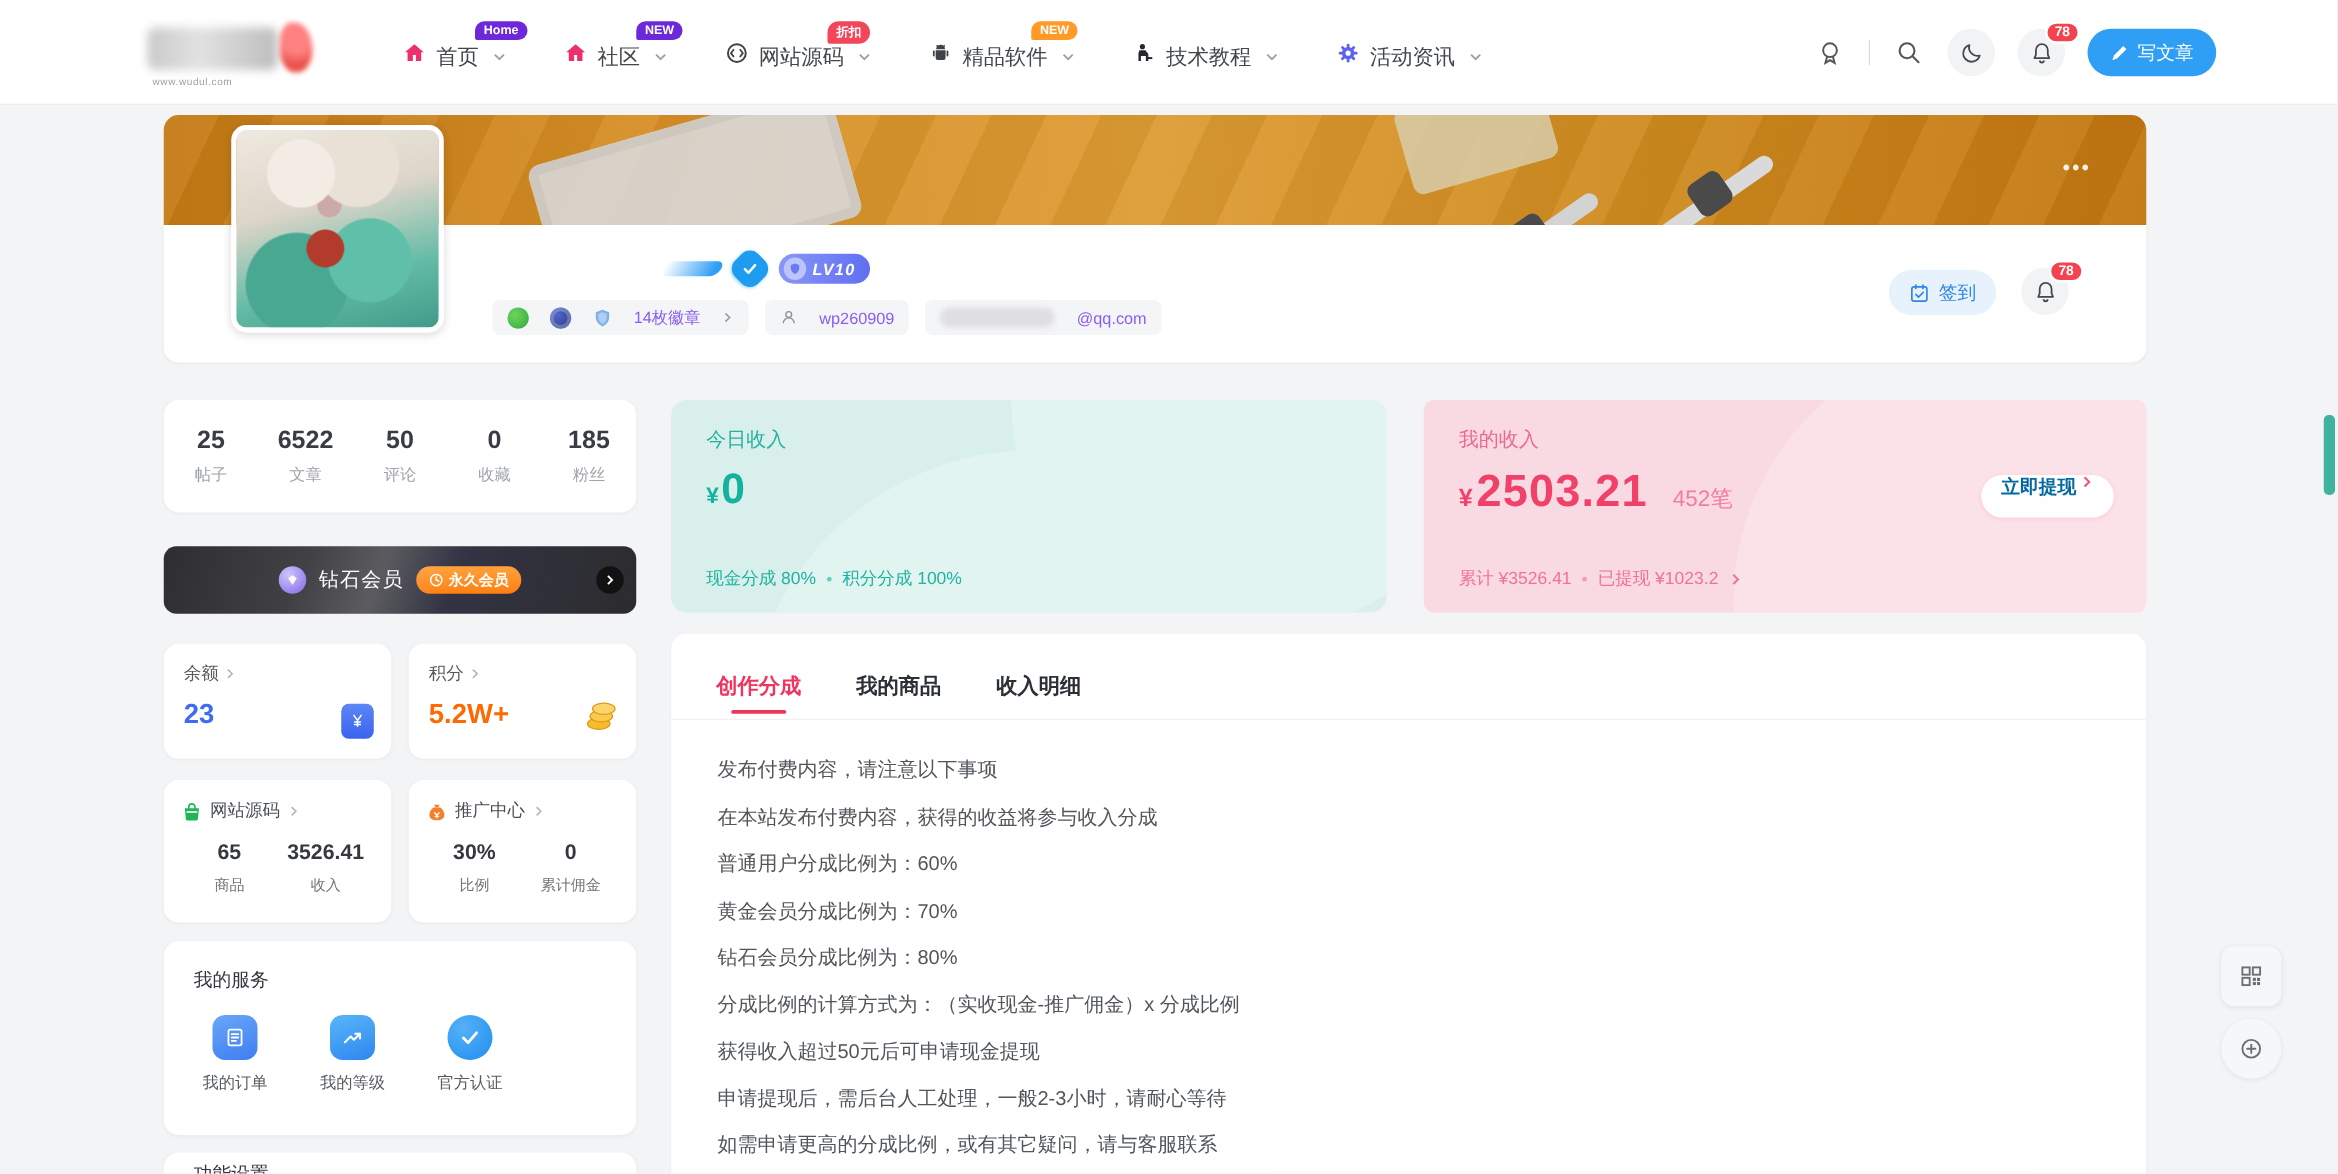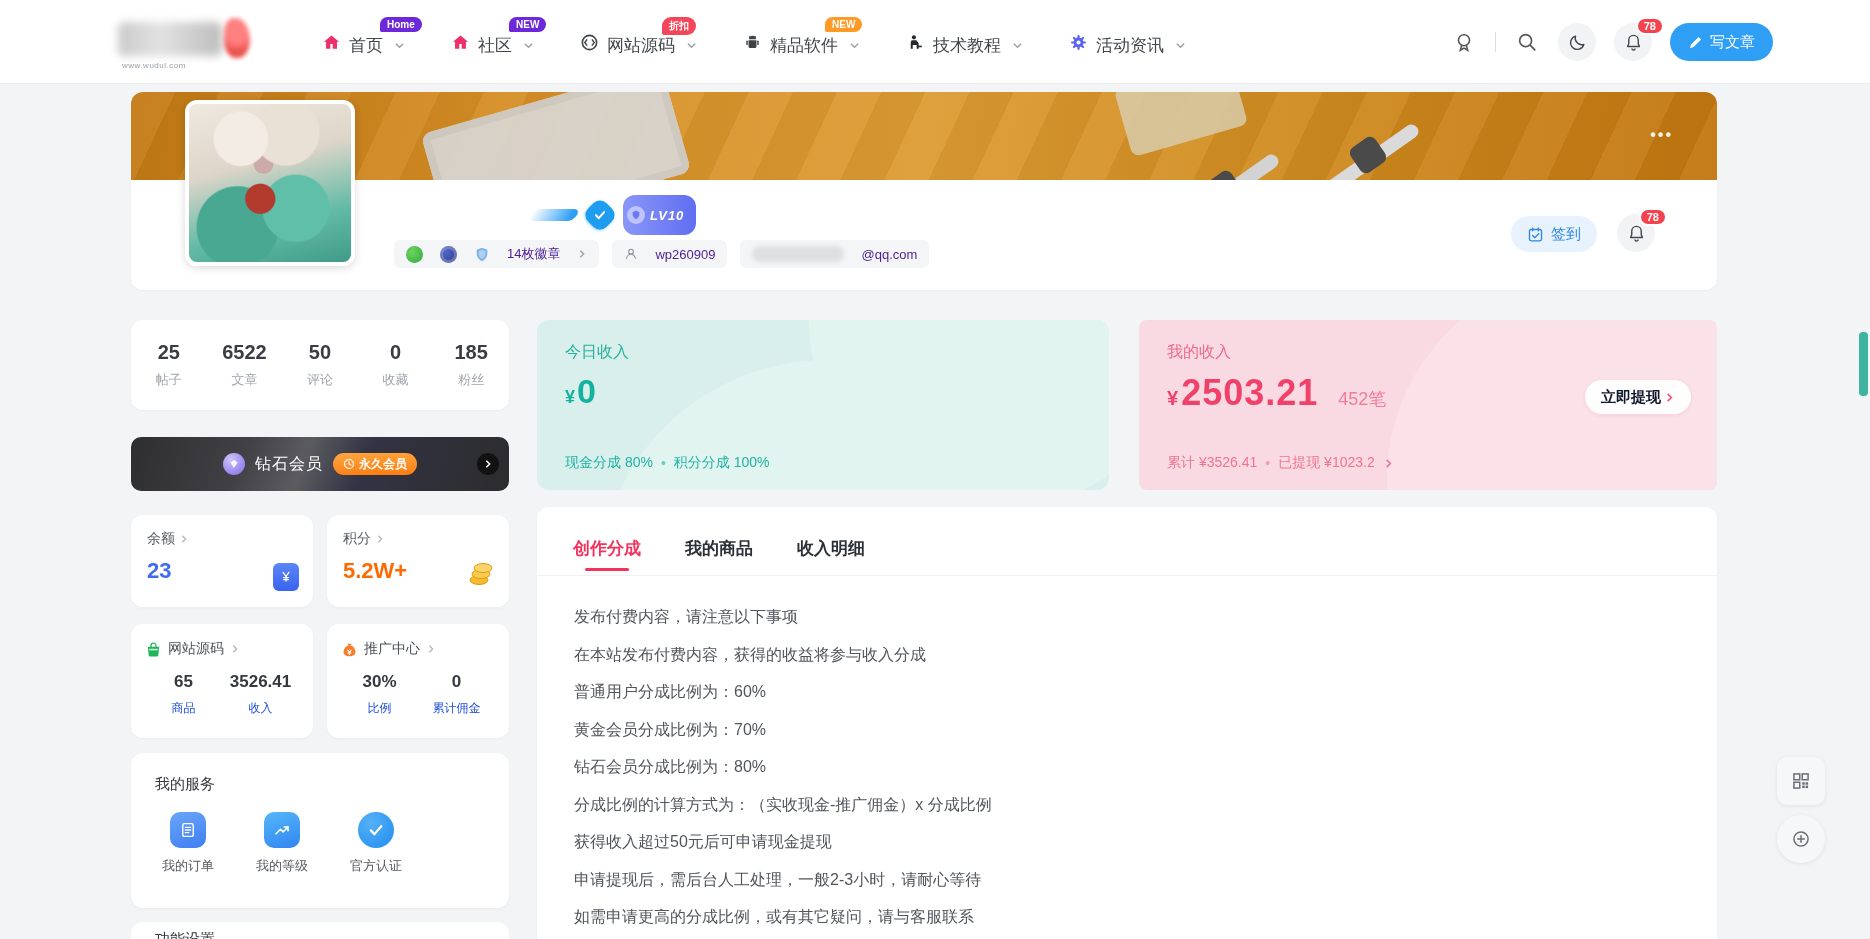--- a/index.html
+++ b/index.html
@@ -49,24 +49,24 @@
       radial-gradient(circle at 60% 18%, #e9e1d6 0 20%, rgba(0,0,0,0) 21%),
       radial-gradient(circle at 46% 38%, #caa 0 7%, rgba(0,0,0,0) 8%),
       radial-gradient(circle at 44% 60%, #b23b2e 0 11%, rgba(0,0,0,0) 12%),
       radial-gradient(circle at 66% 66%, #5fbfa9 0 22%, rgba(0,0,0,0) 23%),
       radial-gradient(circle at 30% 78%, #49a892 0 24%, rgba(0,0,0,0) 25%),
       linear-gradient(165deg,#efe9e0 0%,#ddd5c9 38%,#63bba6 72%,#3f9b88 100%); }
   .verify-row { position:absolute; left:400px; top:22px; height:26px; display:flex; align-items:center; gap:10px; }
   .swoosh { width:46px; height:12px; background:linear-gradient(90deg, rgba(47,158,245,0) 0%, #2f9ef5 90%); border-radius:6px; transform:skewX(-30deg); }
   .verified { width:26px; height:26px; background:#1e9cf0; border-radius:36%; transform:rotate(45deg); display:flex; align-items:center; justify-content:center; box-shadow:0 1px 3px rgba(30,156,240,.5); }
   .verified svg { transform:rotate(-45deg); }
-  .lv-badge { height:40px; padding:0 12px 0 4px; border-radius:12px; background:linear-gradient(90deg,#8a97f8,#5f6ff2); display:flex; align-items:center; gap:5px; color:#fff; font-size:13px; font-weight:700; font-style:italic; letter-spacing:1px; }
+  .lv-badge { height:24px; padding:0 12px 0 4px; border-radius:12px; background:linear-gradient(90deg,#8a97f8,#5f6ff2); display:flex; align-items:center; gap:5px; color:#fff; font-size:13px; font-weight:700; font-style:italic; letter-spacing:1px; }
   .lv-shield { width:18px; height:18px; border-radius:50%; background:#bcc4fb; display:flex; align-items:center; justify-content:center; }
   .pill-row { position:absolute; left:263px; top:60px; display:flex; gap:13px; }
-  .pill { height:28px; border-radius:6px; background:#f4f5f6; display:flex; align-items:center; gap:17px; padding:0 12px; font-size:13px; color:#4c1d95; cursor:pointer;text-align:right; }
+  .pill { height:28px; border-radius:6px; background:#f4f5f6; display:flex; align-items:center; gap:17px; padding:0 12px; font-size:13px; color:#8b5cf6; cursor:pointer;text-align:right; }
   .mini-ic { width:17px; height:17px; border-radius:50%; display:inline-block; }
   .mi-green { background:radial-gradient(circle at 35% 35%, #6fd45f, #2fa93c); }
   .mi-navy { background:radial-gradient(circle at 35% 35%, #5166c9, #27357e); box-shadow:inset 0 0 0 3px rgba(255,255,255,.25); }
   .email-blur { width:92px; height:16px; border-radius:8px; background:#dfdfe2; filter:blur(2px); }
   .checkin-btn { position:absolute; right:120px; top:36px; height:36px; padding:0 16px; border-radius:18px; background:#e7f2fd; color:#2e87e6; font-size:15px; display:flex; align-items:center; gap:7px; cursor:pointer; }
   .profile-bell { position:absolute; right:62px; top:34px; }
 
   
   .stats-card { left:131px; top:320px; width:378px; height:90px; display:flex; align-items:center; }
   .stat { flex:1; text-align:center; }
@@ -86,21 +86,21 @@
   .w-value { font-size:22px; font-weight:700; margin-top:10px; }
   .v-blue { color:#3f6bf2; } .v-orange { color:#fd6a02; }
   .w-icon { position:absolute; right:14px; bottom:16px; }
   .yuan-badge { width:26px; height:28px; border-radius:6px; background:linear-gradient(180deg,#5d86f6,#3a63ef); display:flex; align-items:center; justify-content:center; }
 
   .center-card { width:182px; height:114px; padding:16px 14px; cursor:pointer; }
   .c-head { display:flex; align-items:center; gap:6px; font-size:14px; color:#4b5056; }
   .c-row { display:flex; margin-top:14px; }
   .c-col { flex:1; text-align:center; }
   .c-v { font-size:17px; font-weight:700; color:#35393f; }
-  .c-l { font-size:12px; color:#1d4ed8; margin-top:8px; white-space:nowrap; }
+  .c-l { font-size:12px; color:#737373; margin-top:8px; white-space:nowrap; }
 
   .services-card { left:131px; top:753px; width:378px; height:155px; padding:22px 24px; }
   .s-title { font-size:15px; color:#33373d; font-weight:500; }
   .s-row { display:flex; gap:28px; margin-top:18px; }
   .s-item { width:66px; text-align:center; cursor:pointer; }
   .s-ic { width:36px; height:36px; margin:0 auto; border-radius:10px; display:flex; align-items:center; justify-content:center; }
   .ic-order { background:linear-gradient(160deg,#6aa6f8,#3e7ef2); }
   .ic-level { background:linear-gradient(160deg,#57b7f8,#2f86f0); }
   .ic-cert  { background:radial-gradient(circle at 35% 30%, #55b1f7, #1f8df0); border-radius:50%; }
   .s-label { font-size:13px; color:#565b61; margin-top:9px; }
@@ -115,21 +115,21 @@
   .g-amount { position:absolute; left:28px; top:52px; color:#12b29e; font-weight:800; }
   .g-cur { font-size:18px; } .g-num { font-size:34px; margin-left:2px; }
   .g-foot { position:absolute; left:28px; bottom:18px; font-size:14px; color:#1fb3a2; display:flex; gap:8px; align-items:center; }
 
   .pink-card { position:absolute; left:1139px; top:320px; width:578px; height:170px; border-radius:8px; background:#fadae2; overflow:hidden; }
   .p-deco1 { position:absolute; right:-90px; bottom:-200px; width:420px; height:420px; border-radius:50%; background:#fbe2e9; }
   .p-title { position:absolute; left:28px; top:22px; font-size:16px; color:#ec6a8b; }
   .p-amount { position:absolute; left:28px; top:52px; color:#f0416b; display:flex; align-items:baseline; }
   .p-cur { font-size:20px; font-weight:800; } .p-num { font-size:36px; font-weight:800; margin-left:3px; letter-spacing:1px; }
   .p-count { font-size:18px; color:#f27d9a; margin-left:20px; font-weight:500; }
-  .withdraw-btn { position:absolute; right:26px; top:60px; height:34px; padding:0 16px; border-radius:17px; background:rgba(255,255,255,.95); color:#0f172a; font-size:15px; font-weight:600; display:flex; align-items:center; gap:3px; cursor:pointer; box-shadow:0 1px 4px rgba(240,65,107,.15); }
+  .withdraw-btn { position:absolute; right:26px; top:60px; height:34px; padding:0 16px; border-radius:17px; background:rgba(255,255,255,.95); color:#0369a1; font-size:15px; font-weight:600; display:flex; align-items:flex-start; gap:3px; cursor:pointer; box-shadow:0 1px 4px rgba(240,65,107,.15); }
   .p-foot { position:absolute; left:28px; bottom:18px; font-size:14px; color:#ef7490; display:flex; gap:8px; align-items:center; cursor:pointer; }
 
   
   .main-panel { left:537px; top:507px; width:1180px; height:470px; }
   .tabs { display:flex; gap:44px; padding:30px 36px 0; align-items:flex-end; }
   .tab { font-size:17px; font-weight:600; color:#2b3036; cursor:pointer; text-align:center; }
   .tab.active { color:#f2335d; }
   .tab-underline { width:44px; height:3px; border-radius:2px; background:#f2335d; margin:8px auto 0; }
   .tab-spacer { height:11px; }
   .panel-divider { height:1px; background:#f1f1f2; margin-top:4px; }

